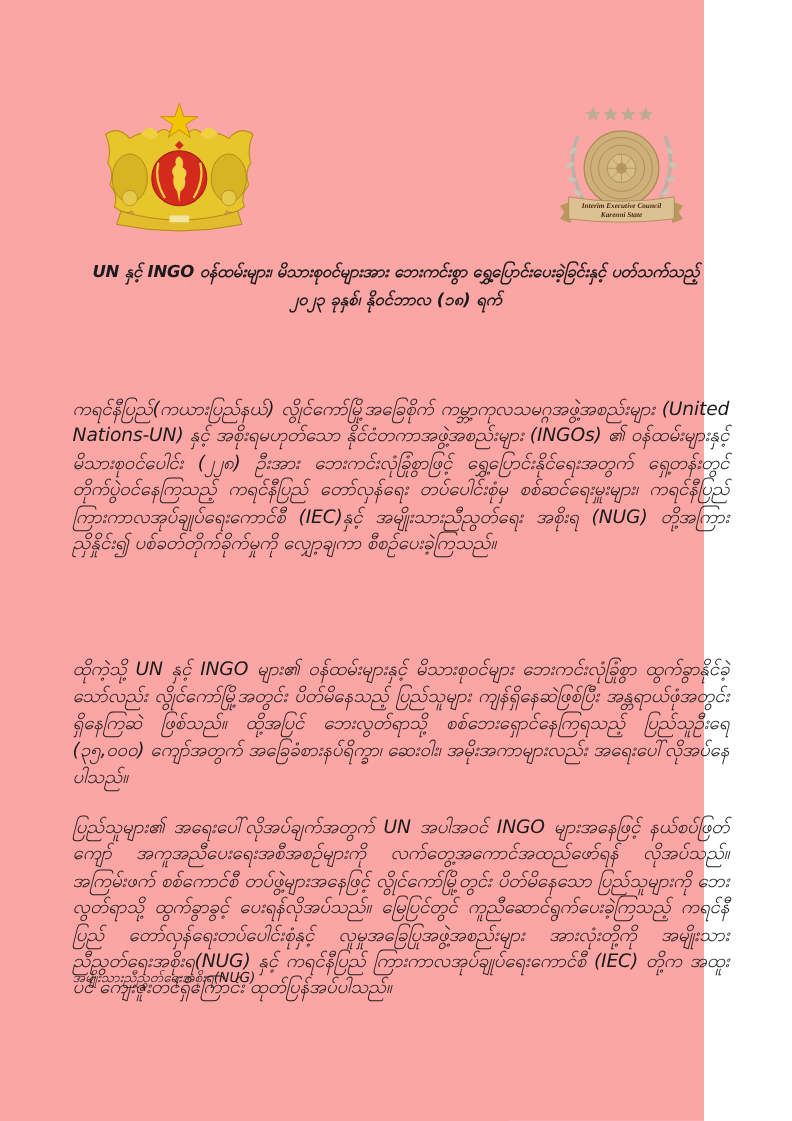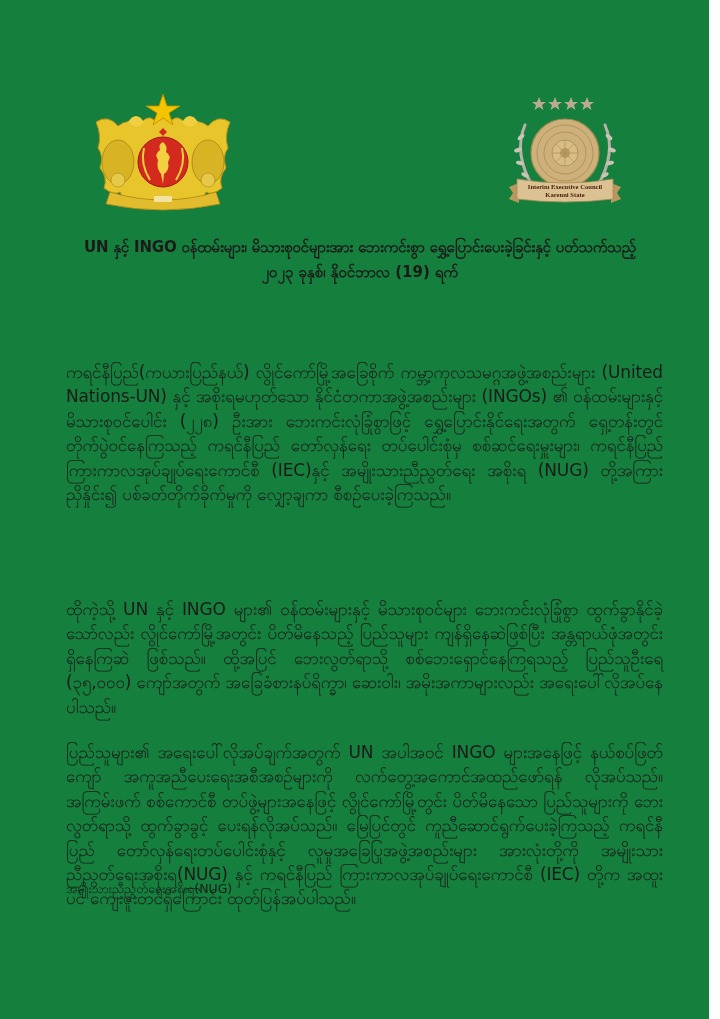--- a/index.html
+++ b/index.html
@@ -11,22 +11,23 @@
       width: 720px;
       height: 1019px;
       position: relative;
       overflow: hidden;
       font-family: "DejaVu Sans", "Liberation Sans", sans-serif;
       color: #1a1a1a;
     }
     .page {
       position: absolute;
       left: 0; top: 0;
-      width: 709px; height: 1019px;
-      background: #15803d;
+      width: 640px; height: 1019px;
+      background: #fca5a5;
+      font-style: italic;
     }
     
     .emblem-left {
       position: absolute;
       left: 88px; top: 92px;
       width: 150px; height: 125px;
     }
     .emblem-right {
       position: absolute;
       left: 505px; top: 95px;
@@ -152,21 +153,21 @@
       <path d="M4 92 L14 88 L14 108 L4 104 L8 98 Z" fill="#b8985e"></path>
       <path d="M116 92 L106 88 L106 108 L116 104 L112 98 Z" fill="#b8985e"></path>
       <path d="M12 84 Q60 92 108 84 L108 104 Q60 110 12 104 Z" fill="#dcc293" stroke="#a98c55" stroke-width="0.8"></path>
       <text x="60" y="94" text-anchor="middle" font-family="Liberation Serif, serif" font-size="6.6" font-weight="bold" fill="#4a2410">Interim Executive Council</text>
       <text x="60" y="102" text-anchor="middle" font-family="Liberation Serif, serif" font-size="6.6" font-weight="bold" fill="#4a2410">Karenni State</text>
     </svg>
   </div>
 
   <div class="title-block">
     <div class="title-line">UN နှင့် INGO ဝန်ထမ်းများ၊ မိသားစုဝင်များအား ဘေးကင်းစွာ ရွှေ့ပြောင်းပေးခဲ့ခြင်းနှင့် ပတ်သက်သည့်</div>
-    <div class="title-date">၂၀၂၃ ခုနှစ်၊ နိုဝင်ဘာလ (19) ရက်</div>
+    <div class="title-date">၂၀၂၃ ခုနှစ်၊ နိုဝင်ဘာလ (၁၈) ရက်</div>
   </div>
 
   <p class="para p1">ကရင်နီပြည်(ကယားပြည်နယ်) လွိုင်ကော်မြို့အခြေစိုက် ကမ္ဘာ့ကုလသမဂ္ဂအဖွဲ့အစည်းများ (United Nations-UN) နှင့် အစိုးရမဟုတ်သော နိုင်ငံတကာအဖွဲ့အစည်းများ (INGOs) ၏ ဝန်ထမ်းများနှင့် မိသားစုဝင်ပေါင်း (၂၂၈) ဦးအား ဘေးကင်းလုံခြုံစွာဖြင့် ရွှေ့ပြောင်းနိုင်ရေးအတွက် ရှေ့တန်းတွင် တိုက်ပွဲဝင်နေကြသည့် ကရင်နီပြည် တော်လှန်ရေး တပ်ပေါင်းစုံမှ စစ်ဆင်ရေးမှူးများ၊ ကရင်နီပြည် ကြားကာလအုပ်ချုပ်ရေးကောင်စီ (IEC)နှင့် အမျိုးသားညီညွတ်ရေး အစိုးရ (NUG) တို့အကြား ညှိနှိုင်း၍ ပစ်ခတ်တိုက်ခိုက်မှုကို လျှော့ချကာ စီစဉ်ပေးခဲ့ကြသည်။</p>
   <p class="para p3">ထိုကဲ့သို့ UN နှင့် INGO များ၏ ဝန်ထမ်းများနှင့် မိသားစုဝင်များ ဘေးကင်းလုံခြုံစွာ ထွက်ခွာနိုင်ခဲ့သော်လည်း လွိုင်ကော်မြို့အတွင်း ပိတ်မိနေသည့် ပြည်သူများ ကျန်ရှိနေဆဲဖြစ်ပြီး အန္တရာယ်ဖုံအတွင်း ရှိနေကြဆဲ ဖြစ်သည်။ ထို့အပြင် ဘေးလွတ်ရာသို့ စစ်ဘေးရှောင်နေကြရသည့် ပြည်သူဦးရေ (၃၅,၀၀၀) ကျော်အတွက် အခြေခံစားနပ်ရိက္ခာ၊ ဆေးဝါး၊ အမိုးအကာများလည်း အရေးပေါ်လိုအပ်နေပါသည်။</p>
   <p class="para p4">ပြည်သူများ၏ အရေးပေါ်လိုအပ်ချက်အတွက် UN အပါအဝင် INGO များအနေဖြင့် နယ်စပ်ဖြတ်ကျော် အကူအညီပေးရေးအစီအစဉ်များကို လက်တွေ့အကောင်အထည်ဖော်ရန် လိုအပ်သည်။ အကြမ်းဖက် စစ်ကောင်စီ တပ်ဖွဲ့များအနေဖြင့် လွိုင်ကော်မြို့တွင်း ပိတ်မိနေသော ပြည်သူများကို ဘေးလွတ်ရာသို့  ထွက်ခွာခွင့် ပေးရန်လိုအပ်သည်။ မြေပြင်တွင် ကူညီဆောင်ရွက်ပေးခဲ့ကြသည့် ကရင်နီပြည် တော်လှန်ရေးတပ်ပေါင်းစုံနှင့် လူမှုအခြေပြုအဖွဲ့အစည်းများ  အားလုံးတို့ကို  အမျိုးသားညီညွတ်ရေးအစိုးရ(NUG)  နှင့်  ကရင်နီပြည် ကြားကာလအုပ်ချုပ်ရေးကောင်စီ (IEC)   တို့က အထူးပင် ကျေးဇူးတင်ရှိကြောင်း ထုတ်ပြန်အပ်ပါသည်။</p>
 
   <div class="sig sig-left">အမျိုးသားညီညွတ်ရေးအစိုးရ(NUG)</div>
 
 </div>
 

